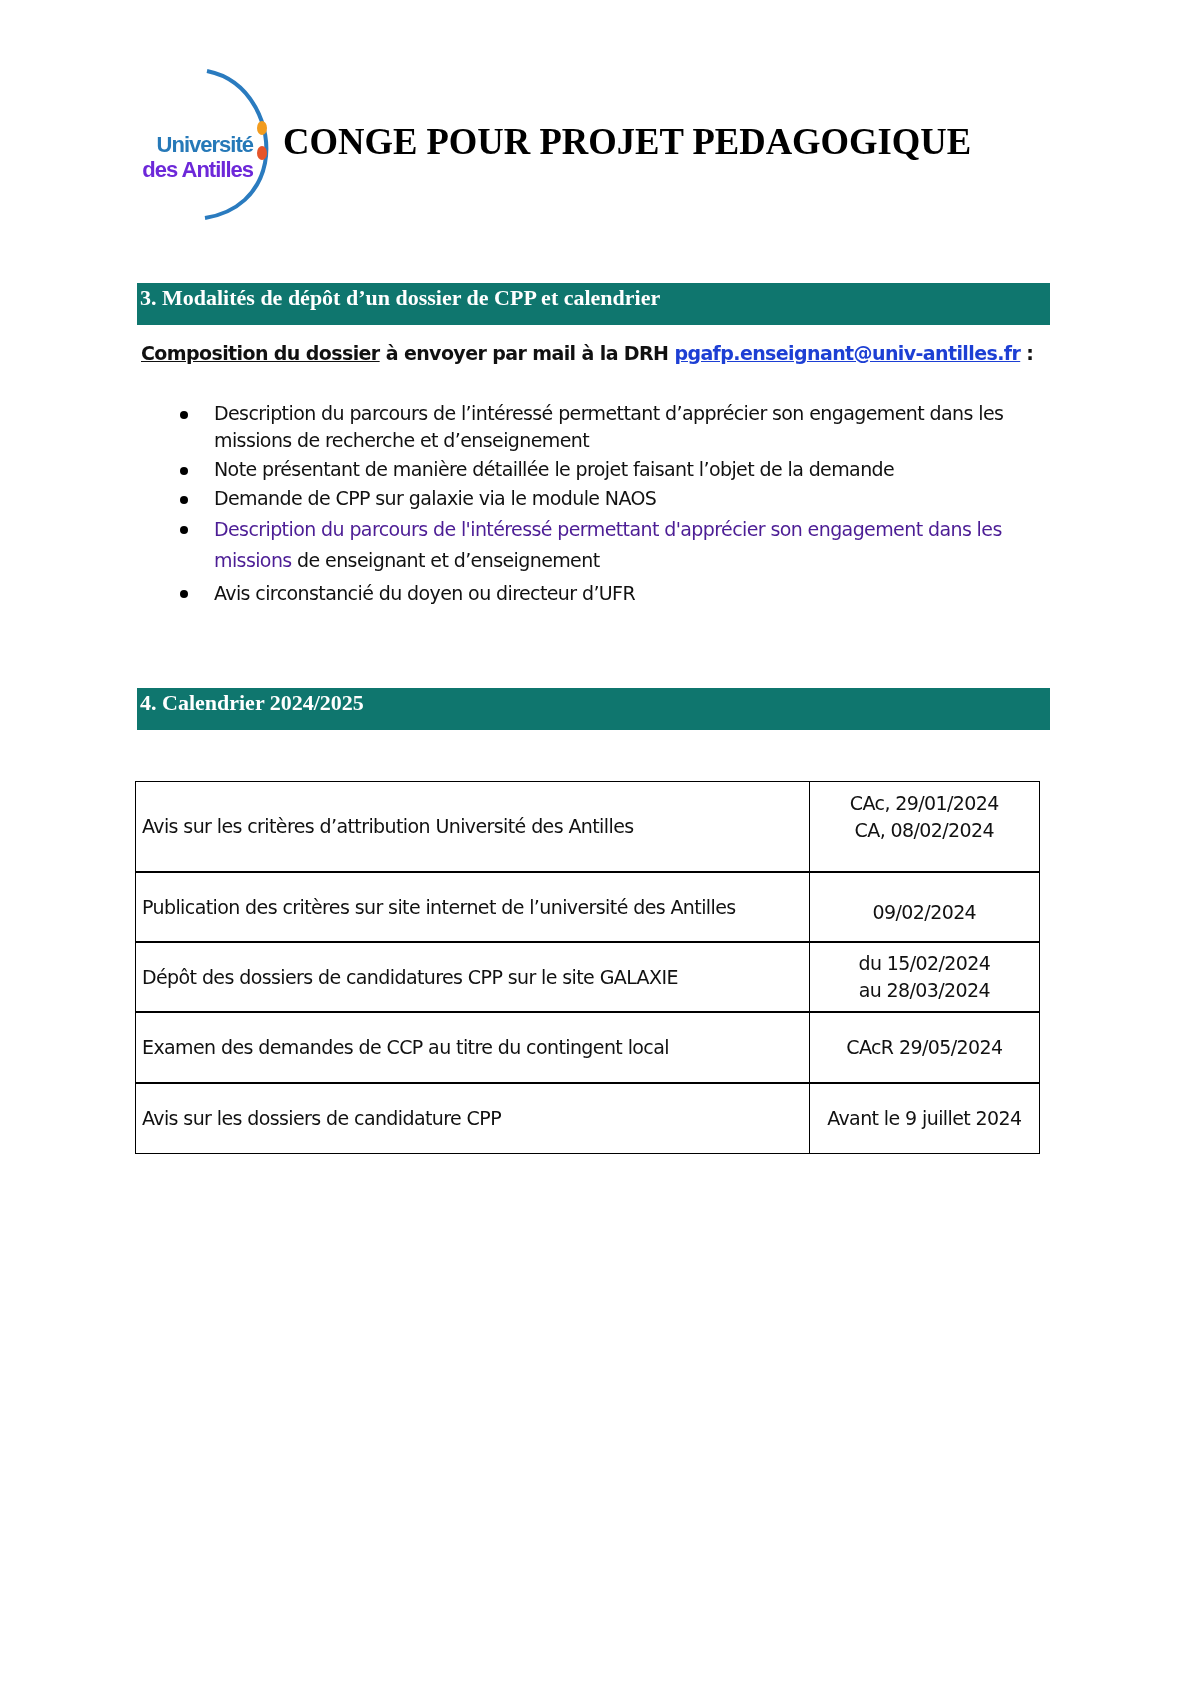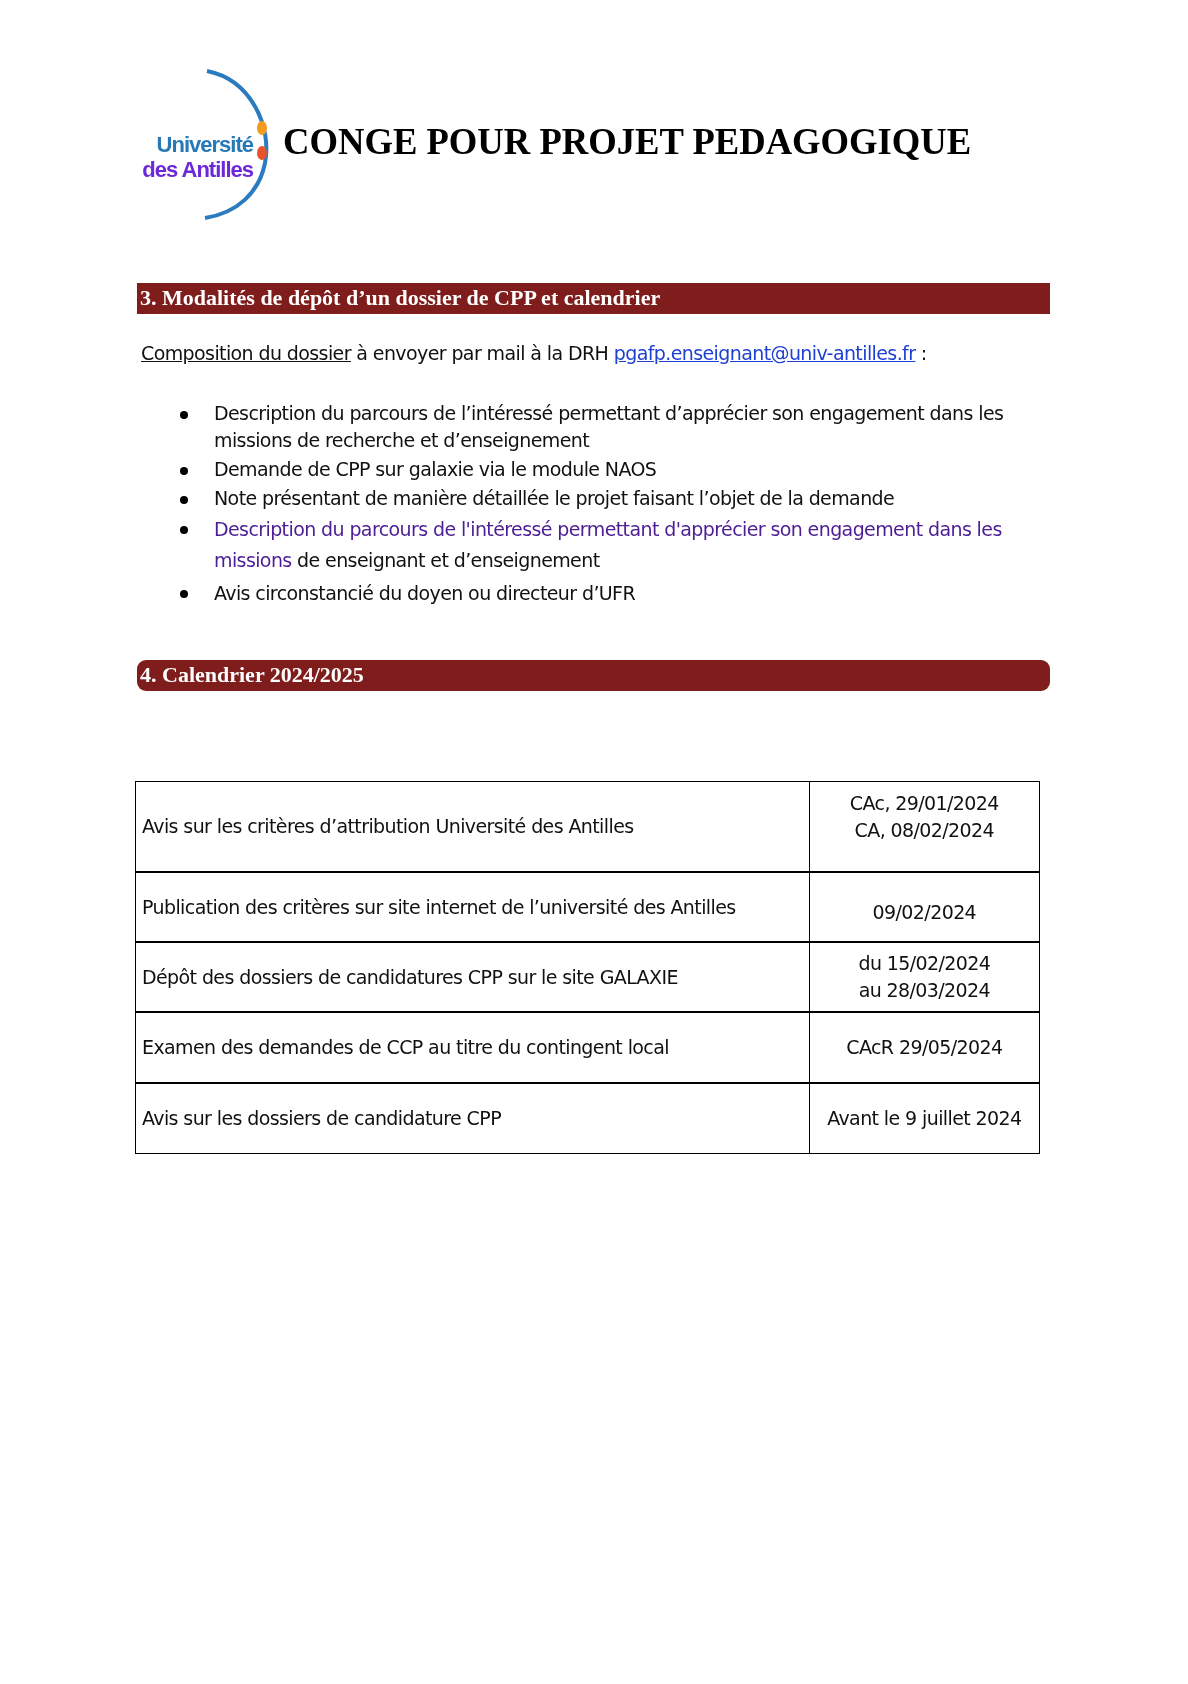--- a/index.html
+++ b/index.html
@@ -11,26 +11,26 @@
     .logo svg { position: absolute; left: 0; top: 0; }
     .logo-text { position: absolute; left: 4px; top: 64px; width: 112px; text-align: right;
                  font-family: "Liberation Sans", sans-serif; font-weight: bold; letter-spacing: -1px; line-height: 25px; }
     .logo-line1 { color: #2679b8; font-size: 22px; display: block; }
     .logo-line2 { color: #6d28d9; font-size: 22px; display: block; }
 
     .doc-title { position: absolute; left: 283px; top: 120px; font-family: "Liberation Serif", serif;
                  font-weight: bold; font-size: 37px; letter-spacing: 0px; color: #000; white-space: nowrap;
                  transform: scaleX(0.99); transform-origin: left; }
 
-    .section-bar { position: absolute; left: 137px; width: 913px; height: 31px; background: #7f1d1d; }
+    .section-bar { position: absolute; left: 137px; width: 913px; height: 42px; background: #0f766e; }
     .section-bar span { position: absolute; left: 3px; top: 2px; color: #fff; font-family: "Liberation Serif", serif;
                         font-weight: bold; font-size: 22px; white-space: nowrap; }
 
     .intro { position: absolute; left: 141px; top: 342px; font-size: 19px; white-space: nowrap; color: #111;
-             font-family: "DejaVu Sans", sans-serif; letter-spacing: -0.6px; }
+             font-family: "DejaVu Sans", sans-serif; letter-spacing: -0.6px; font-weight: bold; }
     .intro .u { text-decoration: underline; }
     .intro a { color: #1d3fd4; text-decoration: underline; }
 
     .bullets { position: absolute; left: 176px; top: 400px; width: 860px; margin: 0; padding: 0; list-style: none;
                font-family: "DejaVu Sans", sans-serif; font-size: 19px; letter-spacing: -0.6px; color: #111; }
     .bullets li { position: relative; padding-left: 38px; line-height: 28px; margin-bottom: 2px; }
     .bullets li .dot { position: absolute; left: 4px; top: 11px; width: 8px; height: 8px; border-radius: 50%; background: #000; }
     .bullets li.spaced { line-height: 31px; }
     .bullets li .gray { color: #4c1d95; }
 
@@ -78,38 +78,38 @@
 </div>
 
 <ul class="bullets">
   <li>
     <span class="dot"></span>
     <span class="line">Description du parcours de l’intéressé permettant d’apprécier son engagement dans les</span>
     <span class="line">missions de recherche et d’enseignement</span>
   </li>
   <li>
     <span class="dot"></span>
-    <span class="line">Demande de CPP sur galaxie via le module NAOS</span>
+    <span class="line">Note présentant de manière détaillée le projet faisant l’objet de la demande</span>
   </li>
   <li>
     <span class="dot"></span>
-    <span class="line">Note présentant de manière détaillée le projet faisant l’objet de la demande</span>
+    <span class="line">Demande de CPP sur galaxie via le module NAOS</span>
   </li>
   <li class="spaced">
     <span class="dot" style="top:12px;"></span>
     <span class="line gray" style="line-height:31px;">Description du parcours de l'intéressé permettant d'apprécier son engagement dans les</span>
     <span class="line" style="line-height:31px;"><span class="gray">missions</span><span> de enseignant et d’enseignement</span></span>
   </li>
   <li class="spaced">
     <span class="dot" style="top:12px;"></span>
     <span class="line" style="line-height:31px;">Avis circonstancié du doyen ou directeur d’UFR</span>
   </li>
 </ul>
 
-<div class="section-bar" style="top:660px;border-radius:9px;">
+<div class="section-bar" style="top:688px;">
   <span>4. Calendrier 2024/2025</span>
 </div>
 
 <table class="cal-table">
   <tbody>
   <tr class="r1">
     <td class="c1">Avis sur les critères d’attribution Université des Antilles</td>
     <td class="c2">
       <div class="inner">
         <span class="line">CAc, 29/01/2024</span>

